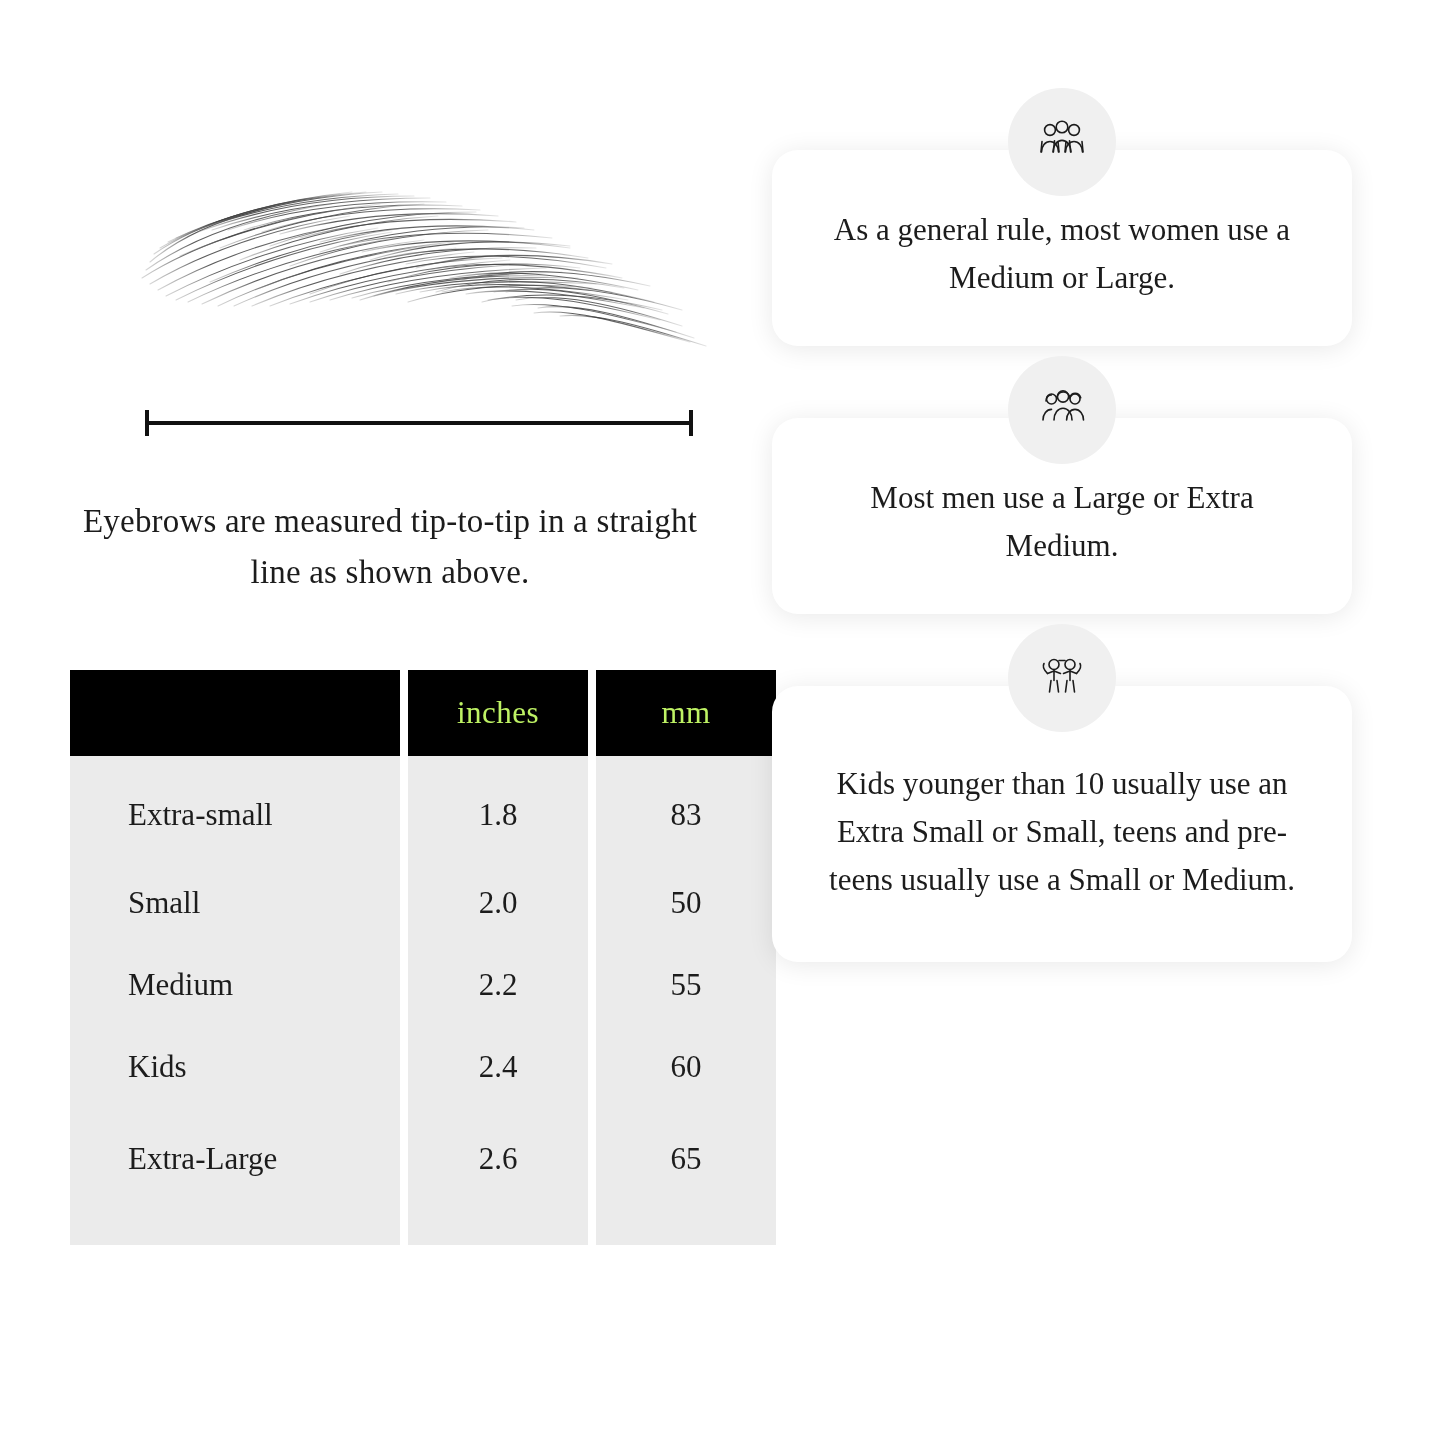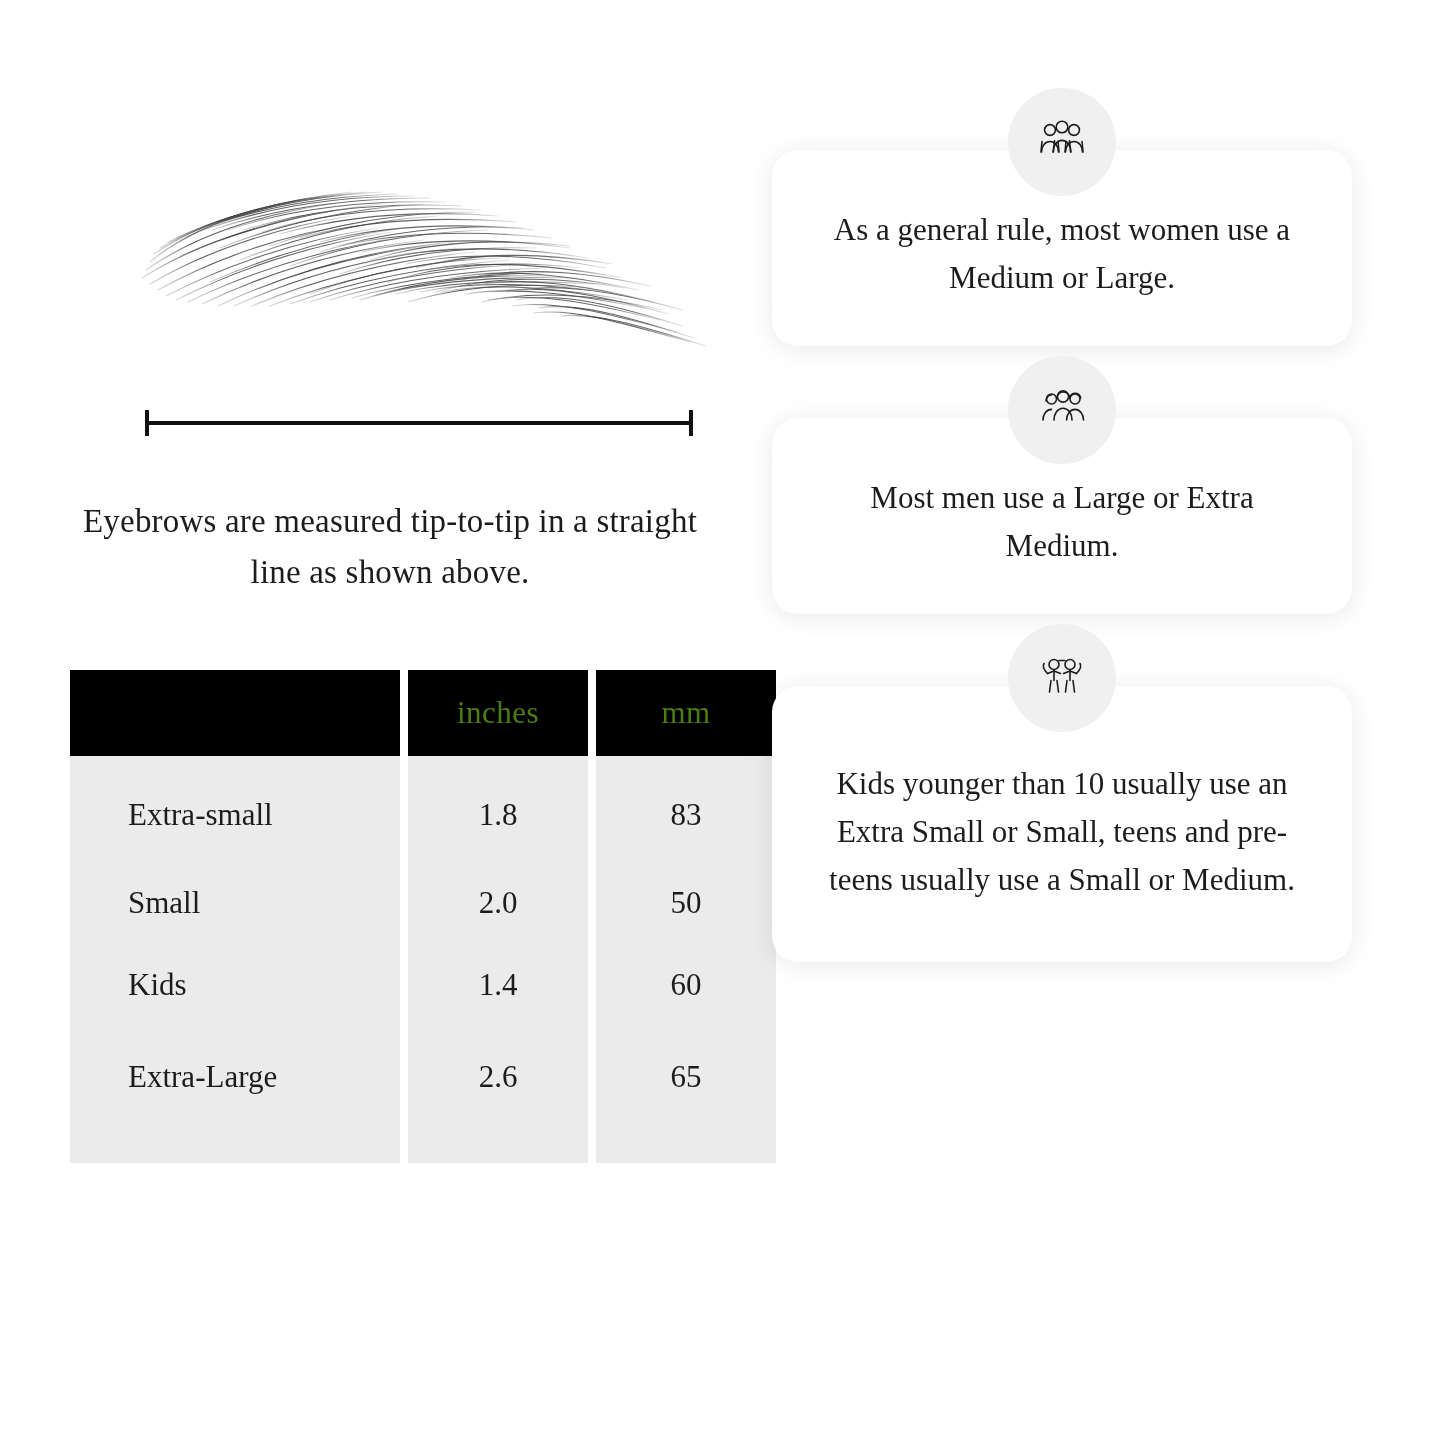--- a/index.html
+++ b/index.html
@@ -77,21 +77,21 @@
   .size-table {
     margin-top: 72px;
     border-collapse: separate;
     border-spacing: 8px 0;
     width: 712px;
     margin-left: -8px;
     table-layout: fixed;
   }
   .size-table th {
     background: #000000;
-    color: #4d7c0f;
+    color: #bef264;
     font-weight: normal;
     font-size: 31px;
     height: 84px;
     vertical-align: middle;
     text-align: center;
     letter-spacing: 0.5px;
   }
   .size-table th.blank { background: #000000; }
   .size-table td {
     background: #ebebeb;
@@ -267,22 +267,27 @@
           <td class="name">Extra-small</td>
           <td class="num">1.8</td>
           <td class="num">83</td>
         </tr>
         <tr>
           <td class="name">Small</td>
           <td class="num">2.0</td>
           <td class="num">50</td>
         </tr>
         <tr>
+          <td class="name">Medium</td>
+          <td class="num">2.2</td>
+          <td class="num">55</td>
+        </tr>
+        <tr>
           <td class="name">Kids</td>
-          <td class="num">1.4</td>
+          <td class="num">2.4</td>
           <td class="num">60</td>
         </tr>
         <tr>
           <td class="name">Extra-Large</td>
           <td class="num">2.6</td>
           <td class="num">65</td>
         </tr>
       </tbody>
     </table>
   </div>

